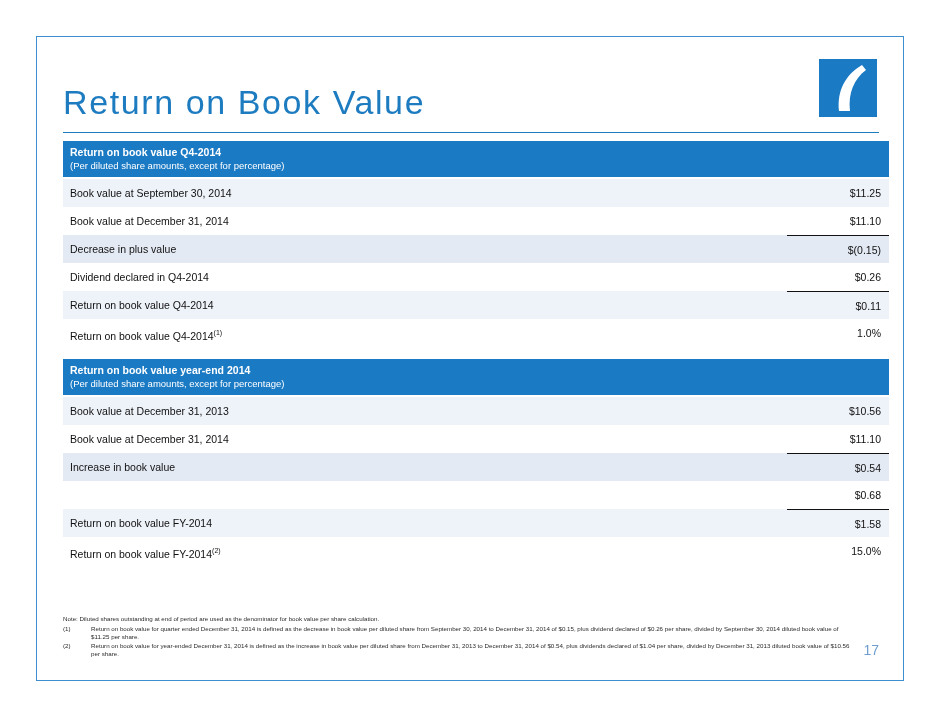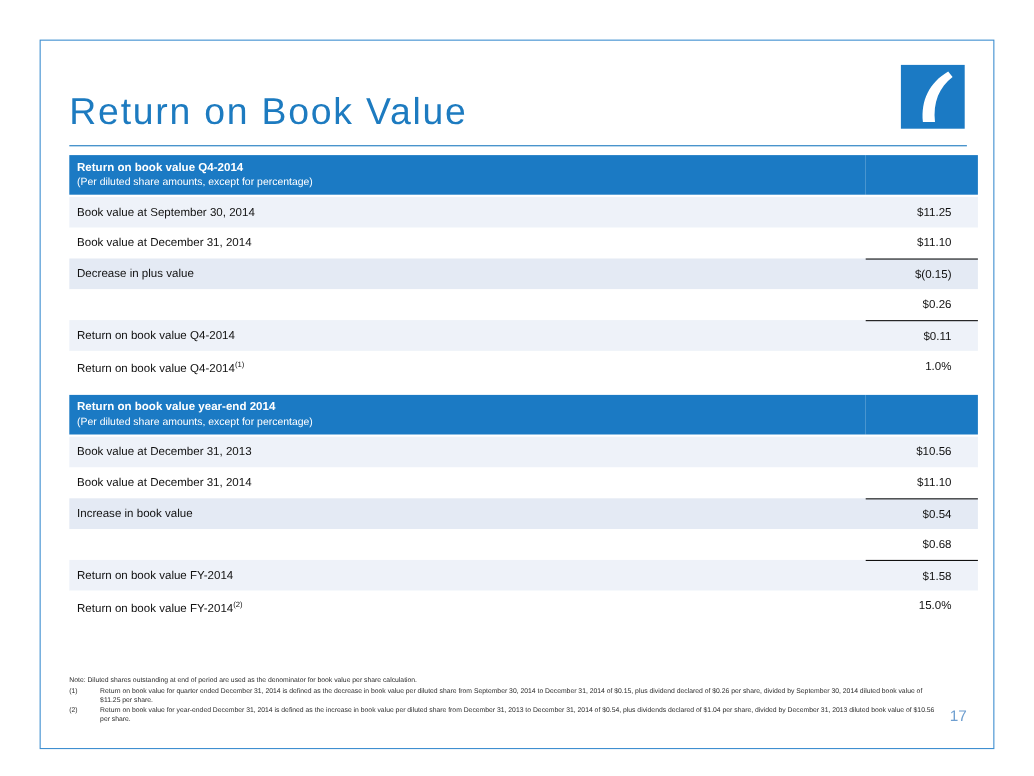--- a/index.html
+++ b/index.html
@@ -77,21 +77,21 @@
     box-sizing: border-box;
     height: 28px;
     line-height: 28px;
     font-size: 10.5px;
     color: #111111;
   }
   .row .value {
     flex: 1 1 auto;
     height: 28px;
     line-height: 28px;
-    padding-right: 24px;
+    padding-right: 8px;
     box-sizing: border-box;
     text-align: right;
     font-size: 10.5px;
     color: #111111;
   }
 
   
   .hdr {
     display: flex;
     height: 36px;
@@ -196,20 +196,21 @@
     </div>
     <div class="row shade-white">
       <div class="label">Book value at December 31, 2014</div>
       <div class="value">$11.10</div>
     </div>
     <div class="row shade-mid ruled-value">
       <div class="label">Decrease in plus value</div>
       <div class="value">$(0.15)</div>
     </div>
     <div class="row shade-white">
+      <div class="label">Dividend declared in Q4-2014</div>
       <div class="value">$0.26</div>
     </div>
     <div class="row shade-light ruled-value">
       <div class="label">Return on book value Q4-2014</div>
       <div class="value">$0.11</div>
     </div>
     <div class="row shade-white">
       <div class="label"><span>Return on book value Q4-2014</span><span class="sup">(1)</span></div>
       <div class="value">1.0%</div>
     </div>

